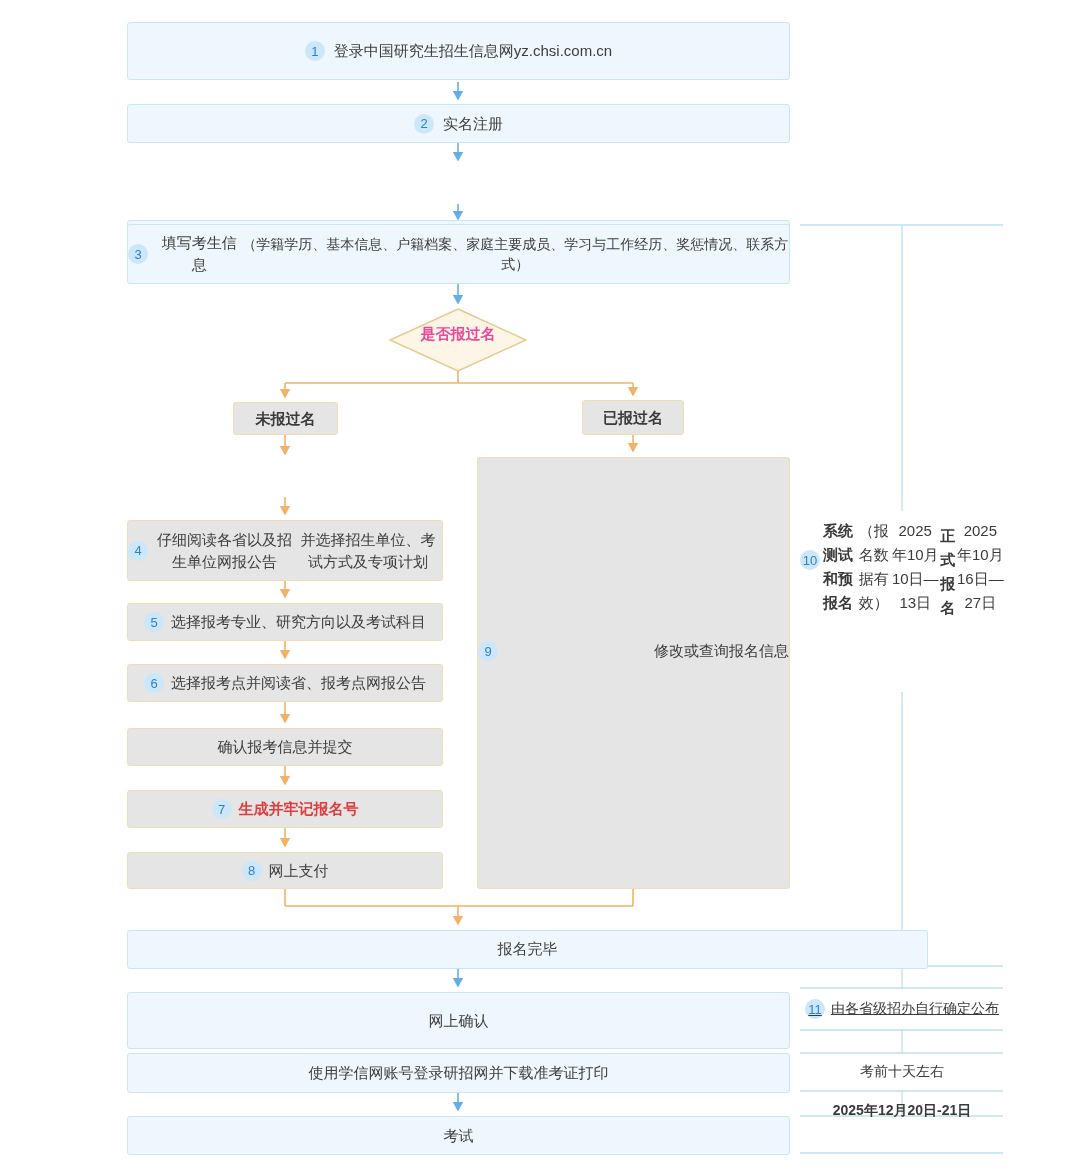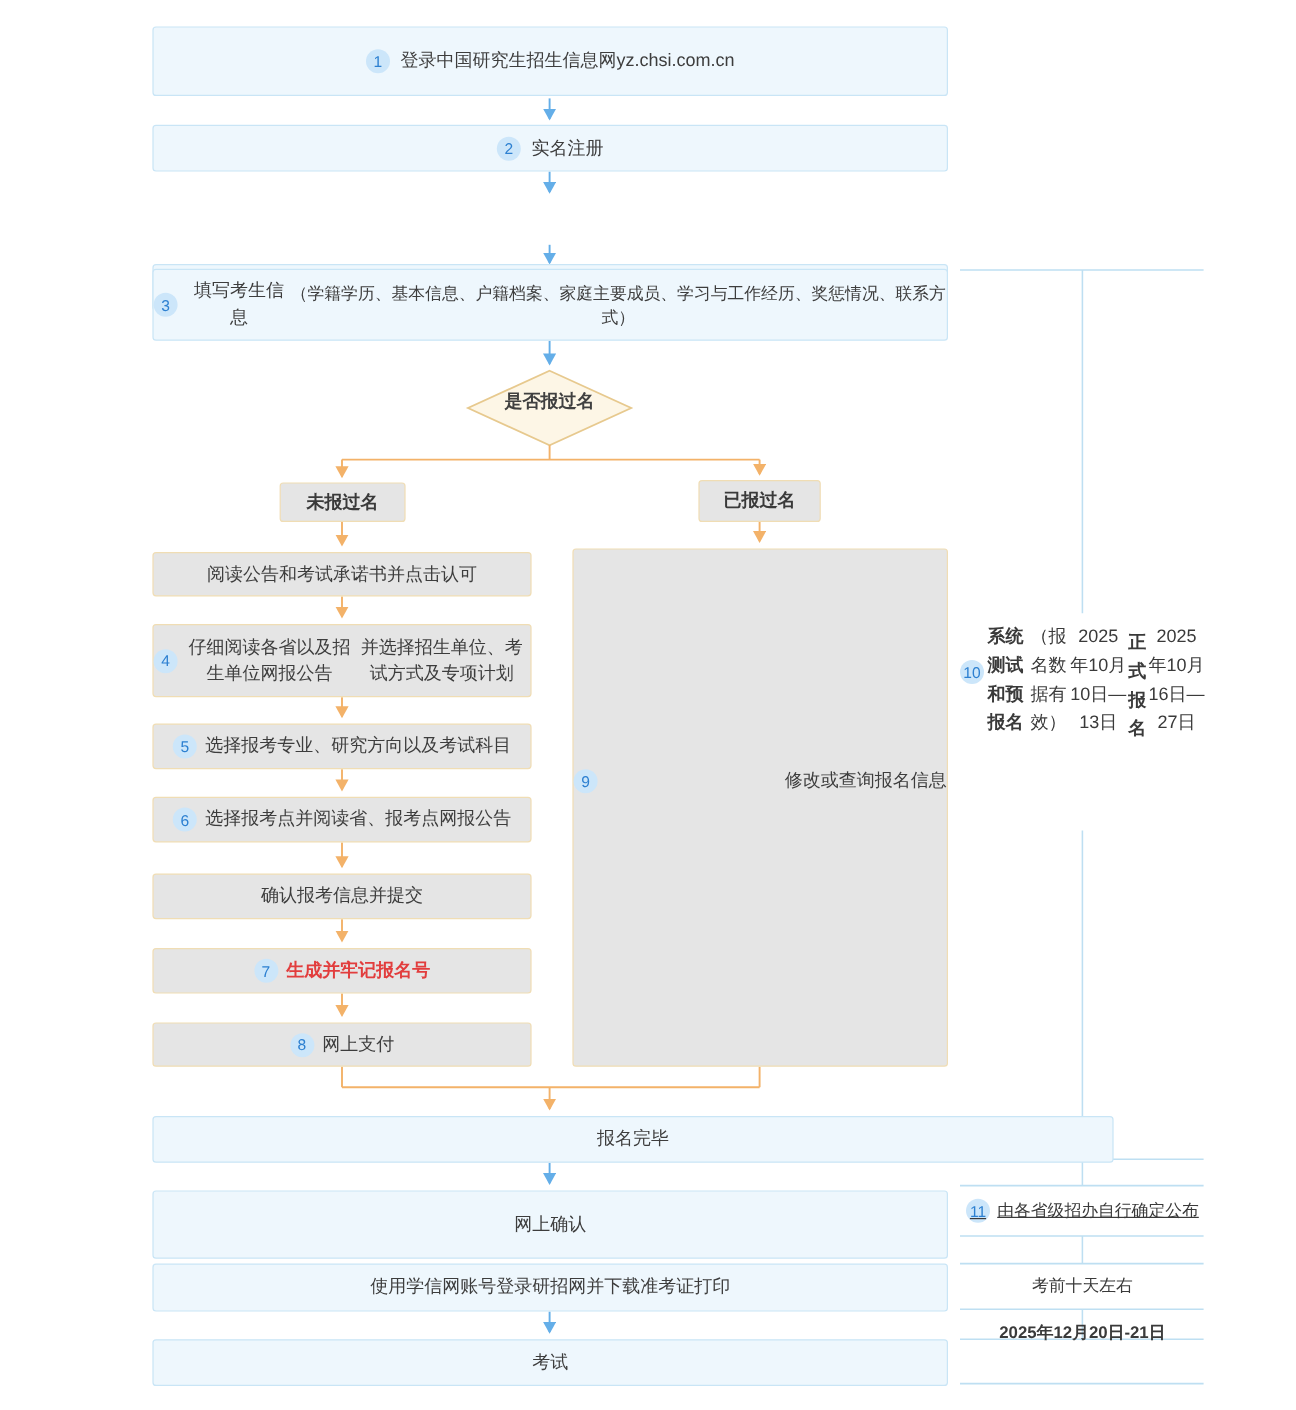--- a/index.html
+++ b/index.html
@@ -21,21 +21,21 @@
     font-size:13px;line-height:1;
   }
   .row{display:flex;align-items:center;gap:9px;justify-content:center;}
   .col{display:flex;align-items:center;justify-content:space-between;}
   .sub{font-size:14px;}
   .bold{font-weight:bold;color:#3a3a3a;}
   .red{color:#e23d3d;font-weight:bold;}
   .side-note{position:absolute;z-index:1;text-align:center;font-size:14px;color:#3a3a3a;}
   .diamond-label{
     position:absolute;z-index:1;left:390px;top:325px;width:136px;text-align:center;
-    font-weight:bold;font-size:15px;color:#404040;
+    font-weight:bold;font-size:15px;color:#ec4899;
   }
 </style>
 </head>
 <body>
 
 <div id="stage">
 
   <svg id="wires" width="1080" height="1175" viewBox="0 0 1080 1175">
     <defs>
       <marker id="ab" markerUnits="userSpaceOnUse" markerWidth="14" markerHeight="14" refX="8.5" refY="5.5" orient="auto">
@@ -125,23 +125,20 @@
 
   <div class="diamond-label">是否报过名</div>
 
   <div class="box cream" style="left:233px;top:402px;width:105px;height:33px;">
     <span class="bold">未报过名</span>
   </div>
   <div class="box cream" style="left:582px;top:400px;width:102px;height:35px;">
     <span class="bold">已报过名</span>
   </div>
 
-  <div class="box cream" style="left:127px;top:460px;width:316px;height:37px;">
-    <span>阅读公告和考试承诺书并点击认可</span>
-  </div>
 
   <div class="box cream" style="left:127px;top:520px;width:316px;height:61px;">
     <div class="row" style="gap:7px;">
       <span class="badge">4</span>
       <div class="col">
         <span>仔细阅读各省以及招生单位网报公告</span>
         <span>并选择招生单位、考试方式及专项计划</span>
       </div>
     </div>
   </div>

